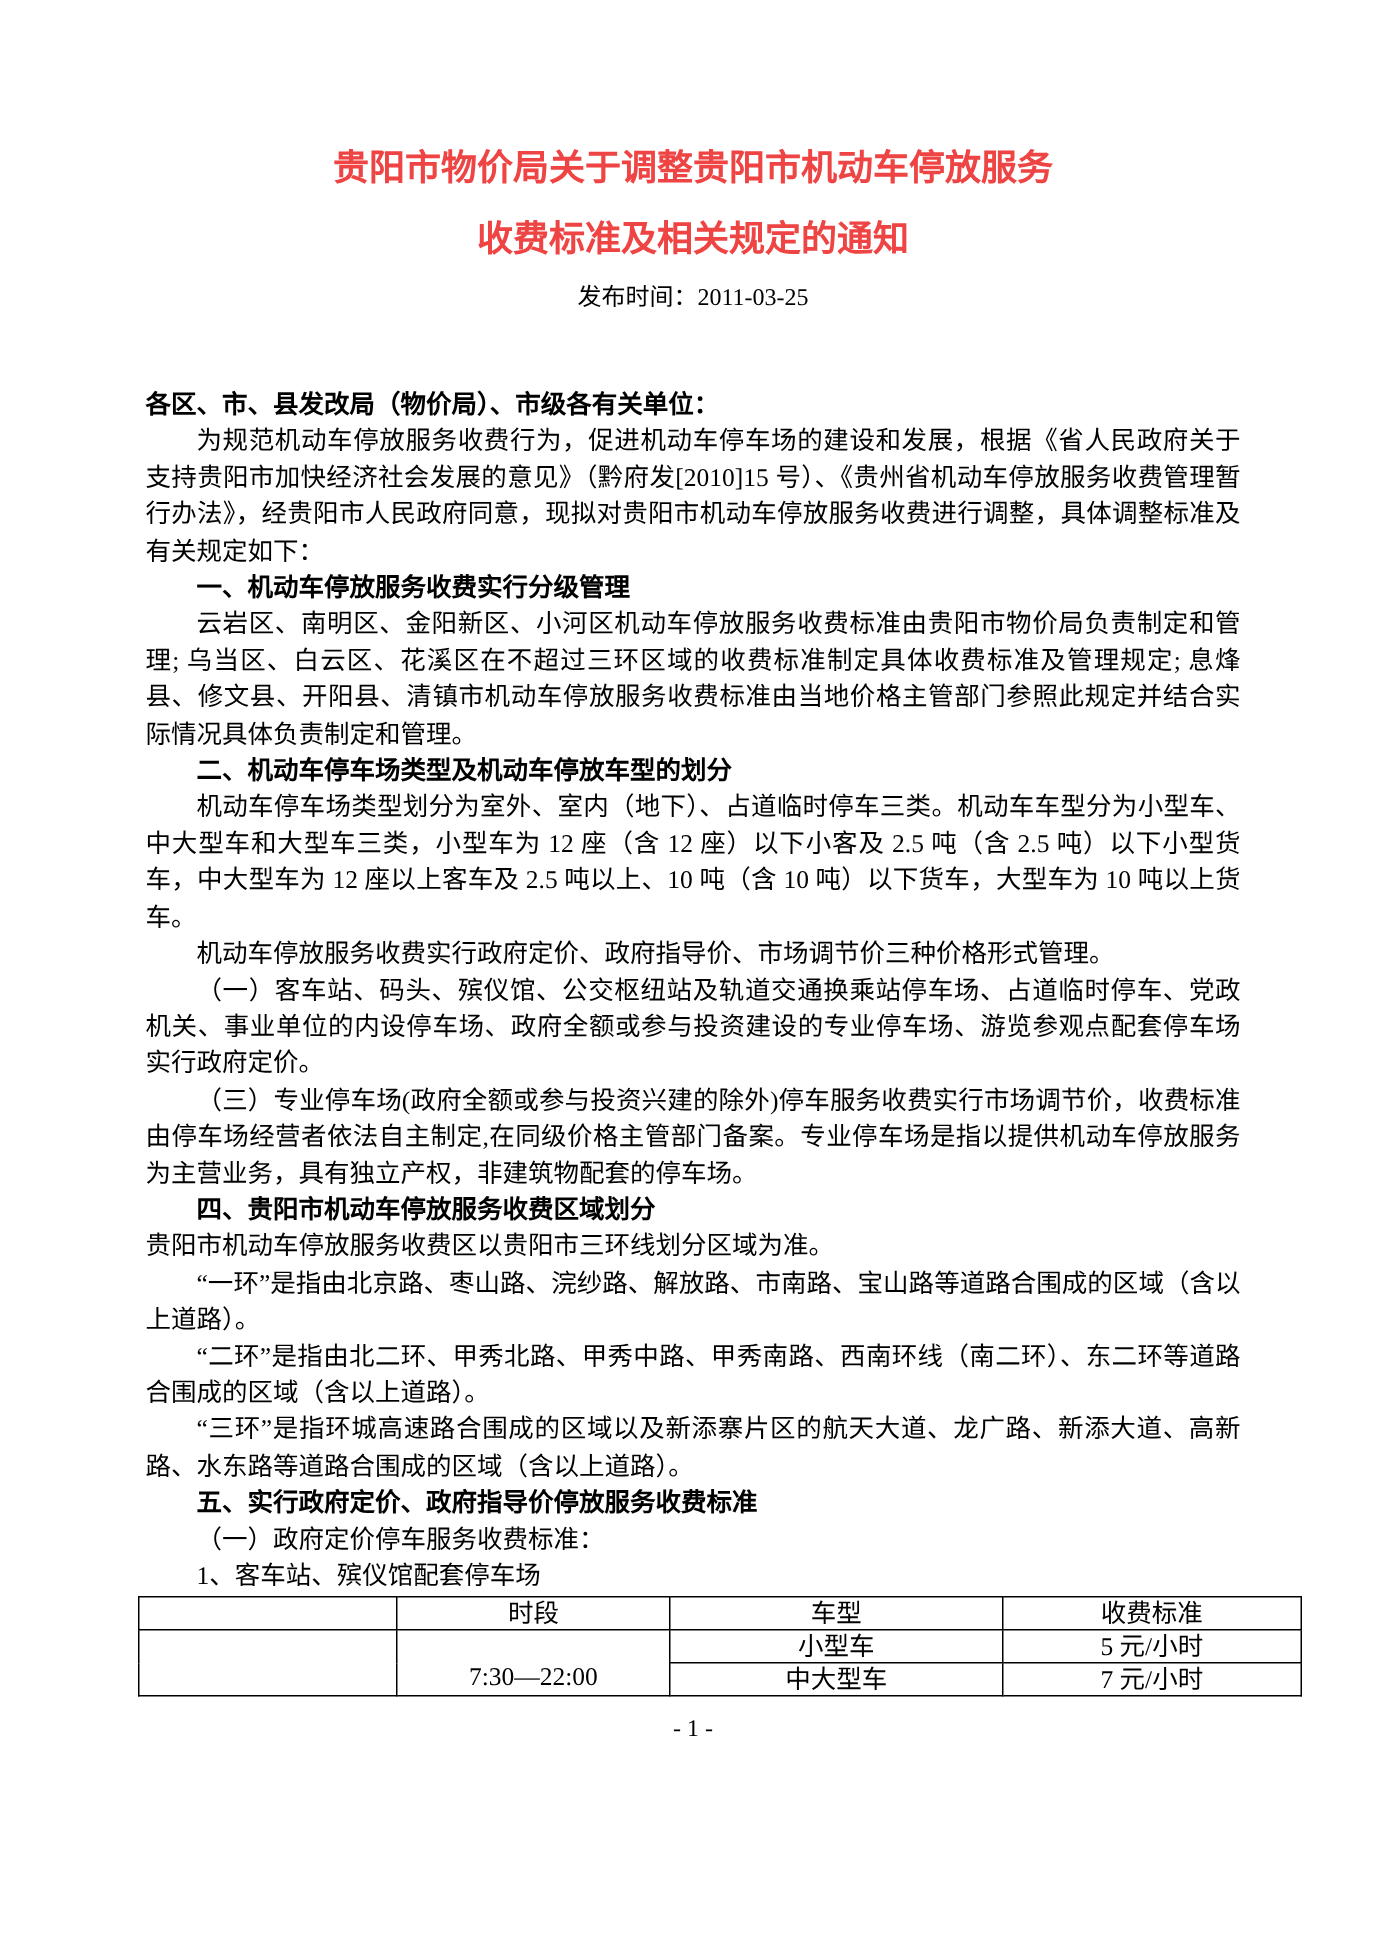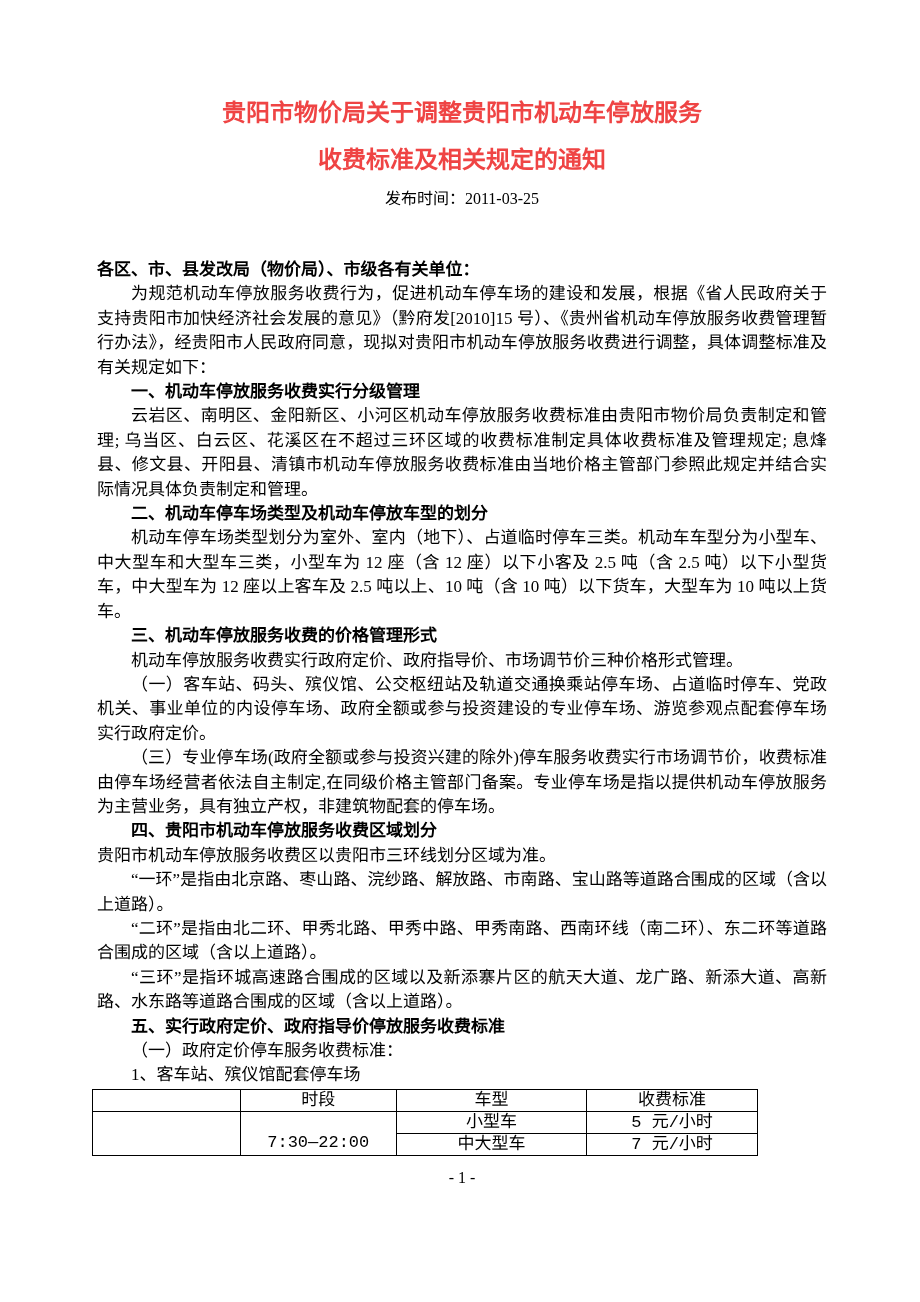--- a/index.html
+++ b/index.html
@@ -39,24 +39,23 @@
     font-size: 17px;
     line-height: 24.4px;
     text-align: justify;
   }
   .content p { margin: 0; padding: 0; }
   .ind { text-indent: 34px; }
   .b { font-weight: bold; }
   table.rate {
     border-collapse: collapse;
     table-layout: fixed;
-    width: 666px;
+    width: 776px;
     margin-left: -5px;
     margin-top: 1px;
-    font-family: Liberation Mono, monospace;
   }
   table.rate td {
     border: 1px solid #000000;
     height: 22px;
     padding: 0 2px;
     text-align: center;
     vertical-align: middle;
     font-size: 17px;
     line-height: 21px;
   }
@@ -87,21 +86,20 @@
 
     <div class="pubdate">发布时间：2011-03-25</div>
 
     <div class="content">
       <p class="b">各区、市、县发改局（物价局）、市级各有关单位：</p>
       <p class="ind">为规范机动车停放服务收费行为，促进机动车停车场的建设和发展，根据《省人民政府关于支持贵阳市加快经济社会发展的意见》（黔府发[2010]15 号）、《贵州省机动车停放服务收费管理暂行办法》，经贵阳市人民政府同意，现拟对贵阳市机动车停放服务收费进行调整，具体调整标准及有关规定如下：</p>
       <p class="b ind">一、机动车停放服务收费实行分级管理</p>
       <p class="ind">云岩区、南明区、金阳新区、小河区机动车停放服务收费标准由贵阳市物价局负责制定和管理; 乌当区、白云区、花溪区在不超过三环区域的收费标准制定具体收费标准及管理规定; 息烽县、修文县、开阳县、清镇市机动车停放服务收费标准由当地价格主管部门参照此规定并结合实际情况具体负责制定和管理。</p>
       <p class="b ind">二、机动车停车场类型及机动车停放车型的划分</p>
       <p class="ind">机动车停车场类型划分为室外、室内（地下）、占道临时停车三类。机动车车型分为小型车、中大型车和大型车三类，小型车为 12 座（含 12 座）以下小客及 2.5 吨（含 2.5 吨）以下小型货车，中大型车为 12 座以上客车及 2.5 吨以上、10 吨（含 10 吨）以下货车，大型车为 10 吨以上货车。</p>
-      <p class="b ind">三、机动车停放服务收费的价格管理形式</p>
       <p class="ind">机动车停放服务收费实行政府定价、政府指导价、市场调节价三种价格形式管理。</p>
       <p class="ind">（一）客车站、码头、殡仪馆、公交枢纽站及轨道交通换乘站停车场、占道临时停车、党政机关、事业单位的内设停车场、政府全额或参与投资建设的专业停车场、游览参观点配套停车场实行政府定价。</p>
       <p class="ind">（三）专业停车场(政府全额或参与投资兴建的除外)停车服务收费实行市场调节价，收费标准由停车场经营者依法自主制定,在同级价格主管部门备案。专业停车场是指以提供机动车停放服务为主营业务，具有独立产权，非建筑物配套的停车场。</p>
       <p class="b ind">四、贵阳市机动车停放服务收费区域划分</p>
       <p>贵阳市机动车停放服务收费区以贵阳市三环线划分区域为准。</p>
       <p class="ind">“一环”是指由北京路、枣山路、浣纱路、解放路、市南路、宝山路等道路合围成的区域（含以上道路）。</p>
       <p class="ind">“二环”是指由北二环、甲秀北路、甲秀中路、甲秀南路、西南环线（南二环）、东二环等道路合围成的区域（含以上道路）。</p>
       <p class="ind">“三环”是指环城高速路合围成的区域以及新添寨片区的航天大道、龙广路、新添大道、高新路、水东路等道路合围成的区域（含以上道路）。</p>
       <p class="b ind">五、实行政府定价、政府指导价停放服务收费标准</p>
       <p class="ind">（一）政府定价停车服务收费标准：</p>

